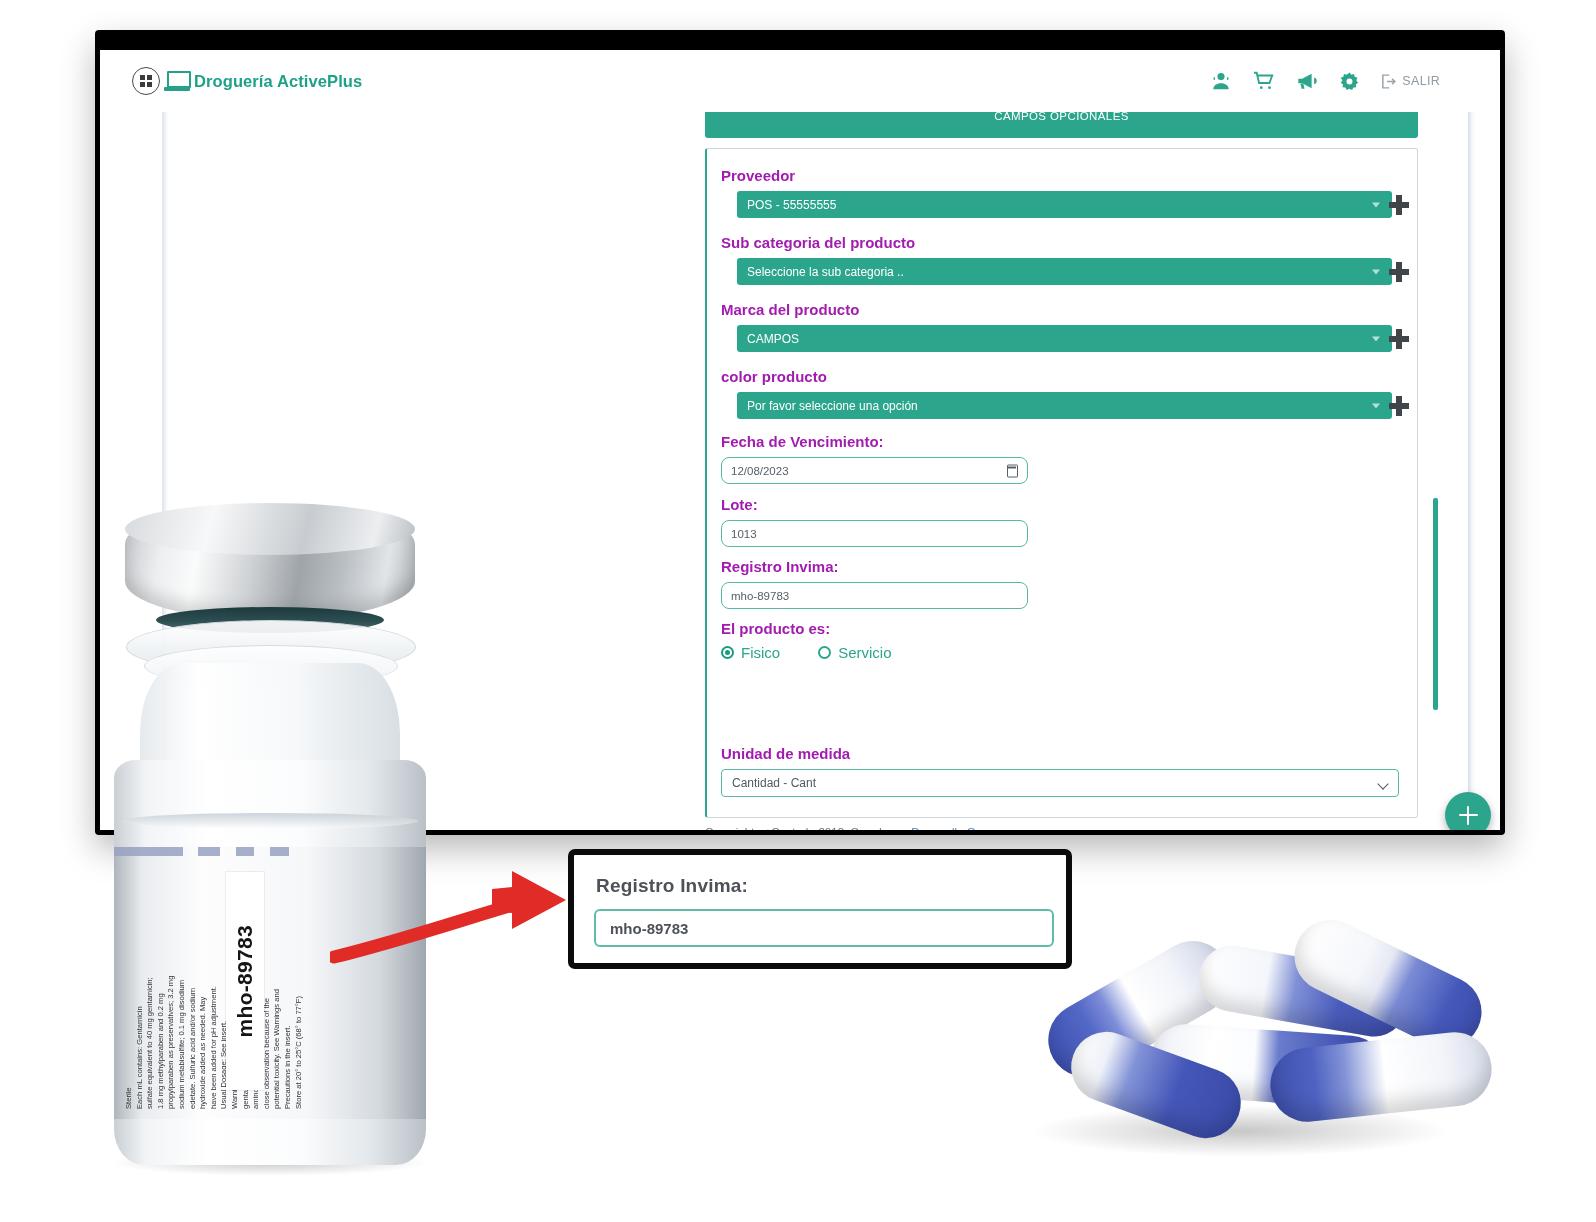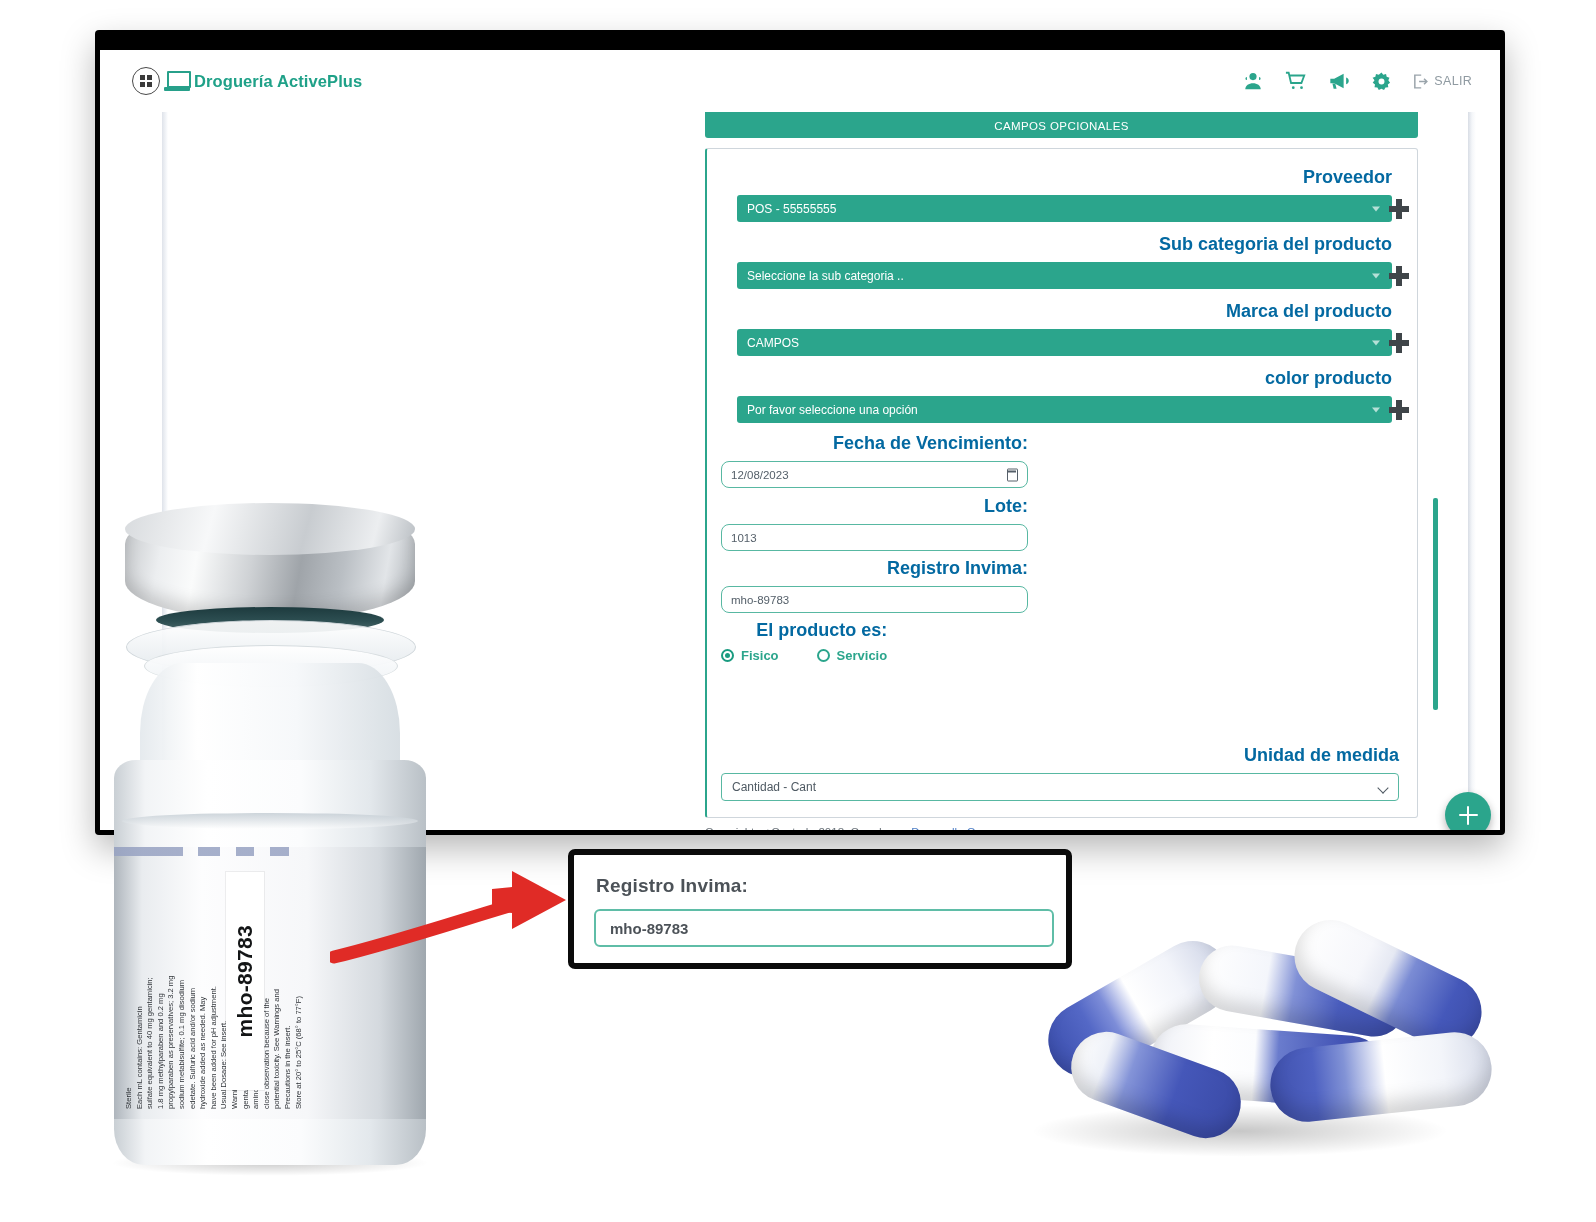--- a/index.html
+++ b/index.html
@@ -44,21 +44,21 @@
     display:grid;grid-template-columns:1fr 1fr;grid-template-rows:1fr 1fr;gap:1.6px;
   }
   .grid-btn .g i{background:#3b3b3b;display:block;}
   .laptop-icon{width:26px;height:20px;position:relative;}
   .laptop-icon .scr{position:absolute;left:3px;top:0;width:20px;height:13px;border:2px solid #27a08a;border-radius:1px;}
   .laptop-icon .base{position:absolute;left:0;bottom:0;width:26px;height:4px;background:#27a08a;border-radius:1px;}
   .brand-title{
     color:#1fa188;font-weight:bold;font-size:16.5px;letter-spacing:.1px;
   }
   .nav-right{
-    margin-left:auto;display:flex;align-items:center;gap:20px;padding-right:28px;
+    margin-left:auto;display:flex;align-items:center;gap:20px;padding-right:60px;
   }
   .nav-ico{cursor:pointer;display:flex;align-items:center;}
   .salir-btn{
     display:flex;align-items:center;gap:5px;cursor:pointer;
     color:#8f9aa1;font-size:12.5px;letter-spacing:.3px;
   }
 
   
   #page-body{
     position:absolute;left:0;top:62px;width:1400px;height:718px;
@@ -82,31 +82,31 @@
     position:absolute;left:1333px;top:386px;width:5px;height:212px;
     background:#2ba58c;border-radius:2px;cursor:pointer;
   }
 
   
   #opt-header{
     position:absolute;left:605px;top:0px;width:713px;height:26px;
     background:#2ba58c;color:#ffffff;
     font-size:11.5px;letter-spacing:.4px;
     display:flex;align-items:flex-end;justify-content:center;
-    padding-bottom:6px;box-sizing:border-box;
+    padding-bottom:16px;box-sizing:border-box;
     border-radius:0 0 3px 3px;
   }
   #form-card{
     position:absolute;left:605px;top:36px;width:713px;height:670px;
     border:1px solid #cfd6dc;border-left:2px solid #2ba58c;
     border-radius:3px;background:#ffffff;box-sizing:border-box;
   }
   .fld{position:absolute;}
   .fld-label{
-    font-size:18px;color:#0369a1;font-weight:bold;margin-bottom:7px;display:block;text-align:right;
+    font-size:15px;color:#a21caf;font-weight:bold;margin-bottom:7px;display:block;
   }
   .sel-green{
     width:655px;height:27px;background:#2ba58c;border-radius:3px;
     display:flex;align-items:center;position:relative;cursor:pointer;
     box-sizing:border-box;padding:0 10px;
   }
   .sel-green .v{color:#ffffff;font-size:12px;}
   .sel-green .caret{
     position:absolute;right:12px;top:50%;transform:translateY(-50%);
     width:0;height:0;border-left:4px solid transparent;border-right:4px solid transparent;
@@ -144,21 +144,21 @@
   .radio{display:flex;align-items:center;gap:7px;cursor:pointer;}
   .radio .dot{
     width:13px;height:13px;border-radius:50%;border:2.3px solid #2ba58c;
     box-sizing:border-box;position:relative;background:#fff;
   }
   .radio.on .dot{border-color:#1a9b80;}
   .radio.on .dot:after{
     content:"";position:absolute;left:2px;top:2px;width:5px;height:5px;
     border-radius:50%;background:#1a9b80;
   }
-  .radio .t{font-size:13px;color:#2ba58c;font-weight:bold;}
+  .radio .t{font-size:15px;color:#2ba58c;font-weight:normal;}
 
   .ta{
     width:678px;height:46px;box-sizing:border-box;
     border:1px solid #b9c1c8;border-radius:4px;background:#fff;
     position:relative;
   }
   .ta .grip{
     position:absolute;right:2px;bottom:2px;width:8px;height:8px;
     background:
       linear-gradient(135deg,transparent 45%,#9aa3ab 45%,#9aa3ab 55%,transparent 55%),

